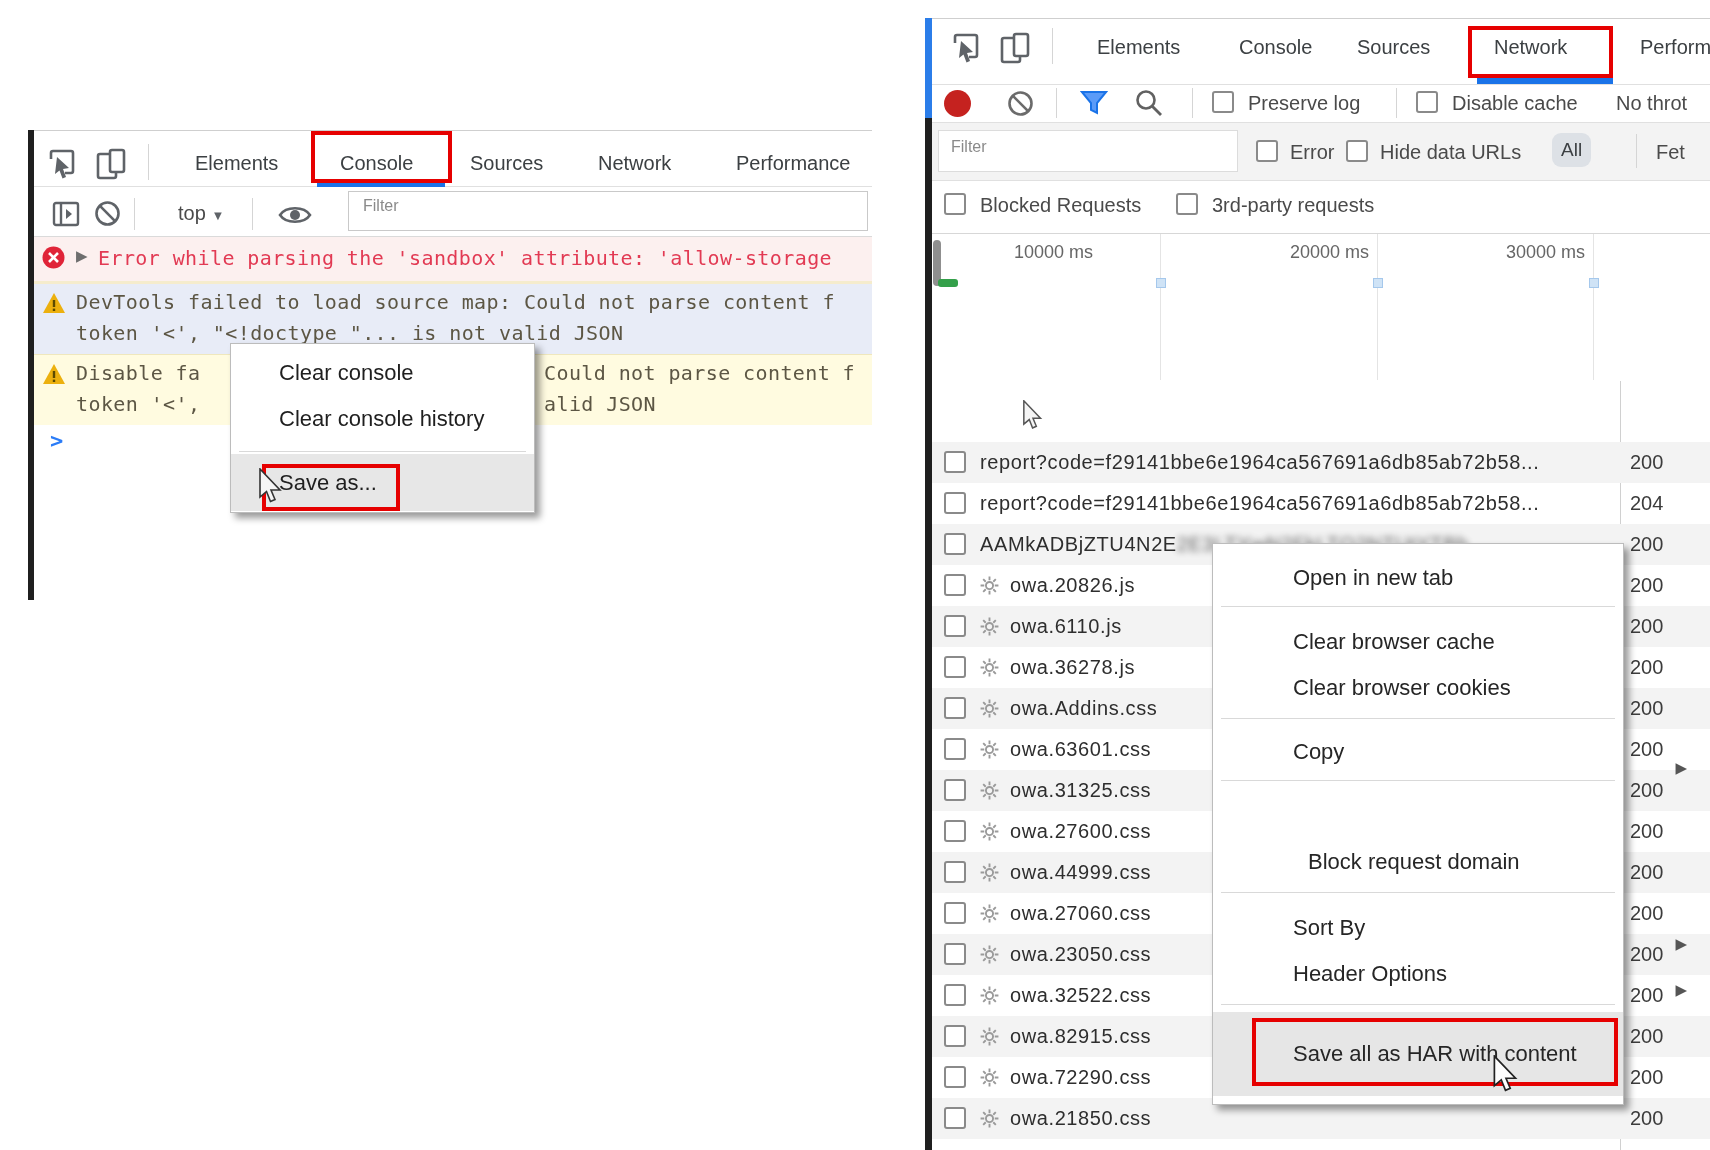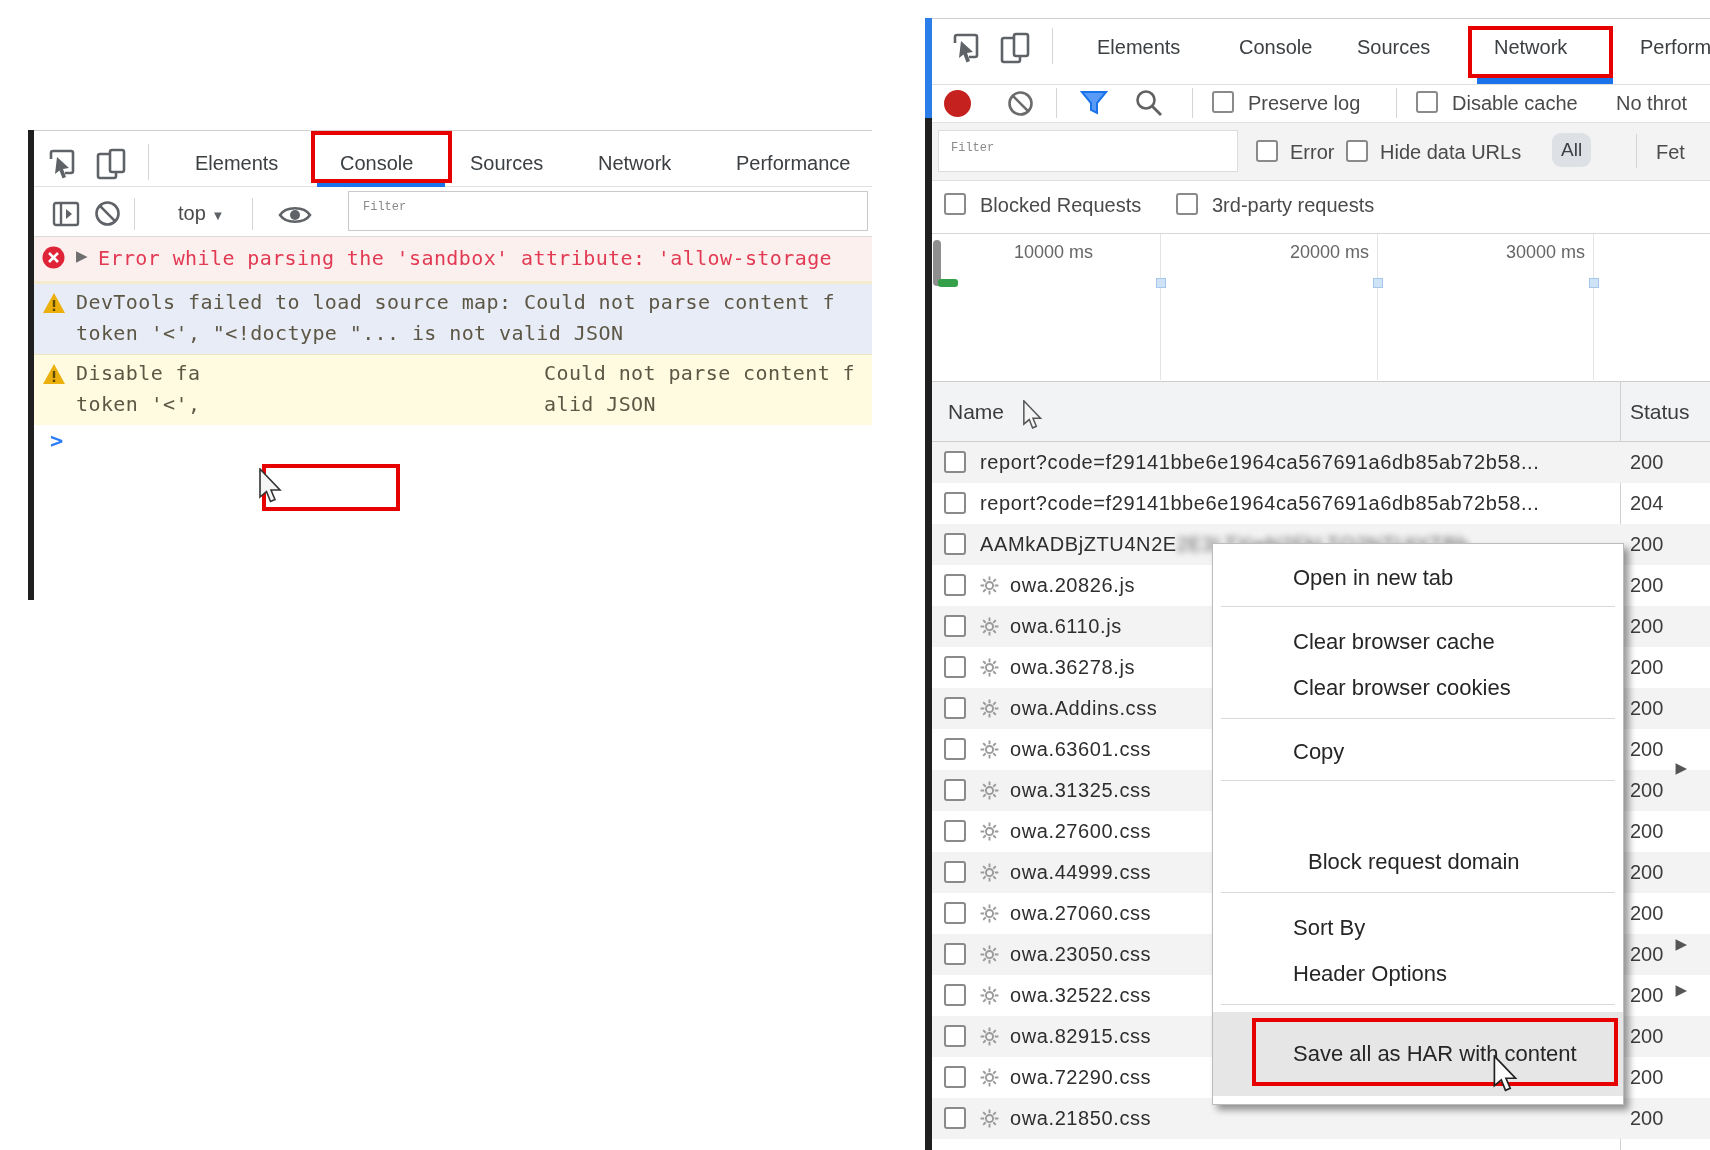--- a/index.html
+++ b/index.html
@@ -34,22 +34,22 @@
   
   .nrow{position:absolute;left:0;width:778px;height:41px;}
   .rows .nrow:nth-child(odd){background:#f3f3f3;}
   .rowname{position:absolute;left:78px;top:9px;font-size:20px;color:#2e2e2e;letter-spacing:.6px;white-space:nowrap;}
   .rowname.noicon{left:48px;}
   .rowstatus{position:absolute;left:698px;top:9px;font-size:20px;color:#3c3c3c;}
   .rowcb{position:absolute;left:12px;top:9px;}
   .rowgear{position:absolute;left:47px;top:10px;}
   .ticktxt{font-size:18px;color:#666;white-space:nowrap;}
   .gridline{position:absolute;top:234px;height:146px;width:1px;background:#e4e4e4;}
-  input.flt{border:none;outline:none;background:transparent;font-family:Liberation Mono, monospace;
-            font-size:12px;color:#be185d;width:90%;}
+  input.flt{border:none;outline:none;background:transparent;font-family:Liberation Sans, sans-serif;
+            font-size:16px;color:#be185d;width:90%;}
   input.flt::placeholder{color:#8a8a8a;opacity:1;}
   .blur{filter:blur(3px);opacity:.75;}
   svg{display:block;}
 </style>
 </head>
 <body>
 
 <div id="stage">
 
   <div class="abs vbar" style="left:28px;top:130px;height:470px;"></div>
@@ -139,20 +139,28 @@
         </svg>
     </span>
     <span class="abs warntxt mono" style="left:42px;top:3px;">Disable fa</span>
     <span class="abs warntxt mono" style="left:42px;top:34px;">token '&lt;',</span>
     <span class="abs warntxt mono" style="left:510px;top:3px;">Could not parse content f</span>
     <span class="abs warntxt mono" style="left:510px;top:34px;">alid JSON</span>
   </div>
 
   <div class="abs mono" style="left:50px;top:428px;font-size:22px;font-weight:bold;color:#2b7cf7;">&gt;</div>
 
+  <div class="abs menu" style="left:230px;top:343px;width:303px;height:168px;">
+    <div class="mitem lmenu-item" style="top:6px;">Clear console</div>
+    <div class="mitem lmenu-item" style="top:52px;">Clear console history</div>
+    <div class="msep" style="top:107px;"></div>
+    <div class="mitem" style="top:110px;height:57px;background:#e7e7e7;">
+      <div class="lmenu-item" style="line-height:57px;height:57px;">Save as...</div>
+    </div>
+  </div>
   <div class="abs redbox" style="left:262px;top:464px;width:130px;height:39px;"></div>
 
   <div class="abs" style="left:258px;top:468px;z-index:50;">
     <svg width="26" height="36" viewBox="0 0 26 36">
         <path d="M2 1 L2 29 L8.5 23.5 L12.5 33.5 L17 31.5 L13 22 L22 22 Z" fill="#f5f5f5" stroke="#333" stroke-width="1.6"></path>
       </svg>
   </div>
 
   <div class="abs" style="left:925px;top:18px;width:7px;height:100px;background:#2b7de9;"></div>
   <div class="abs vbar" style="left:925px;top:118px;height:1032px;"></div>
@@ -232,24 +240,20 @@
   <div class="gridline" style="left:1593px;"></div>
   <div class="abs ticktxt" style="left:1001px;top:242px;width:92px;text-align:right;">10000 ms</div>
   <div class="abs ticktxt" style="left:1277px;top:242px;width:92px;text-align:right;">20000 ms</div>
   <div class="abs ticktxt" style="left:1493px;top:242px;width:92px;text-align:right;">30000 ms</div>
   <div class="abs" style="left:933px;top:240px;width:8px;height:46px;background:#8f8f8f;border-radius:4px;"></div>
   <div class="abs" style="left:938px;top:279px;width:20px;height:8px;background:#34a04a;border-radius:3px;"></div>
   <div class="abs" style="left:1156px;top:278px;width:8px;height:8px;background:#cfe3f6;border:1px solid #a5c8ec;"></div>
   <div class="abs" style="left:1373px;top:278px;width:8px;height:8px;background:#cfe3f6;border:1px solid #a5c8ec;"></div>
   <div class="abs" style="left:1589px;top:278px;width:8px;height:8px;background:#cfe3f6;border:1px solid #a5c8ec;"></div>
 
-  <div class="abs" style="left:932px;top:381px;width:778px;height:61px;background:#f1f3f4;border-top:1px solid #cdcdcd;border-bottom:1px solid #cdcdcd;box-sizing:border-box;">
-    <span class="abs" style="left:16px;top:18px;font-size:21px;color:#3c3c3c;">Name</span>
-    <span class="abs" style="left:698px;top:18px;font-size:21px;color:#3c3c3c;">Status</span>
-  </div>
   <div class="abs" style="left:1620px;top:381px;width:1px;height:769px;background:#d0d0d0;"></div>
 
   <div class="abs rows" style="left:932px;top:442px;width:778px;height:708px;">
     <div class="nrow" style="top:0px;">
       <span class="cb rowcb"></span>
       <span class="rowname noicon">report?code=f29141bbe6e1964ca567691a6db85ab72b58...</span>
       <span class="rowstatus">200</span>
     </div>
     <div class="nrow" style="top:41px;">
       <span class="cb rowcb"></span>

